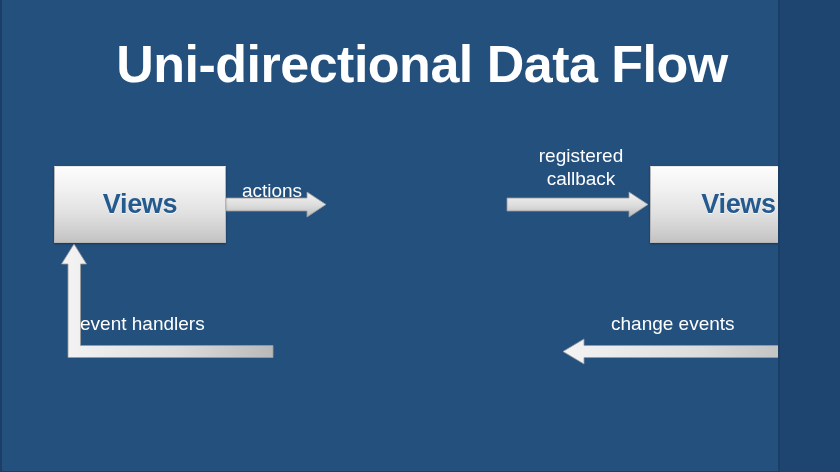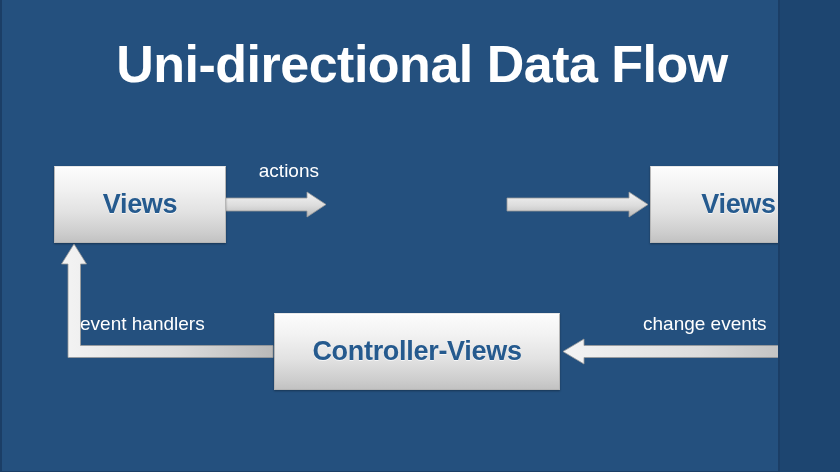--- a/index.html
+++ b/index.html
@@ -69,24 +69,24 @@
   .edge-label {
     position: absolute;
     color: #ffffff;
     font-family: "Liberation Sans", sans-serif;
     font-weight: normal;
     font-size: 19px;
     line-height: 23px;
     white-space: pre-line;
     text-align: center;
   }
-  #label-actions    { left: 223px; top: 159px; width: 94px; text-align: right; }
+  #label-actions    { left: 223px; top: 179px; width: 94px; }
   #label-registered { left: 506px; top: 144px; width: 146px; }
   #label-eventh     { left: 78px;  top: 312px; width: 160px; text-align: left; }
-  #label-change     { left: 609px; top: 312px; width: 170px; text-align: left; margin-left: 32px; }
+  #label-change     { left: 609px; top: 312px; width: 170px; text-align: left; }
 
   
   #arrows {
     position: absolute;
     left: 0; top: 0;
     width: 840px; height: 472px;
     pointer-events: none;
   }
 
   
@@ -154,26 +154,25 @@
 
   <div class="node" id="node-views">
     <span class="node-label">Views</span>
   </div>
 
 
   <div class="node" id="node-stores">
     <span class="node-label">Views</span>
   </div>
 
-  <div class="node" id="node-controller">
-    <span class="node-label">Controller-Views</span>
-  </div>
 
   <div class="edge-label" id="label-actions">actions</div>
 
+  <div class="edge-label" id="label-registered">registered
+callback</div>
 
   <div class="edge-label" id="label-change">change events</div>
 
   <div class="edge-label" id="label-eventh">event handlers</div>
 
   <svg id="logo" viewBox="0 0 40 44" aria-hidden="true">
     <path d="M 4 6 C 12 17, 28 17, 36 6 C 34 4, 32 3, 30 2.5 C 24 9, 16 9, 10 2.5 C 8 3, 6 4, 4 6 Z" fill="#8cc63e"></path>
     <path d="M 11 11 C 11 16, 14 20, 18 22 C 14 24, 11 28, 11 33 L 11 41 L 16 41 L 16 33
              C 16 29, 18 26, 20 25 C 22 26, 24 29, 24 33 L 24 41 L 29 41 L 29 33
              C 29 28, 26 24, 22 22 C 26 20, 29 16, 29 11 L 24 11 C 24 15, 22 18, 20 19

